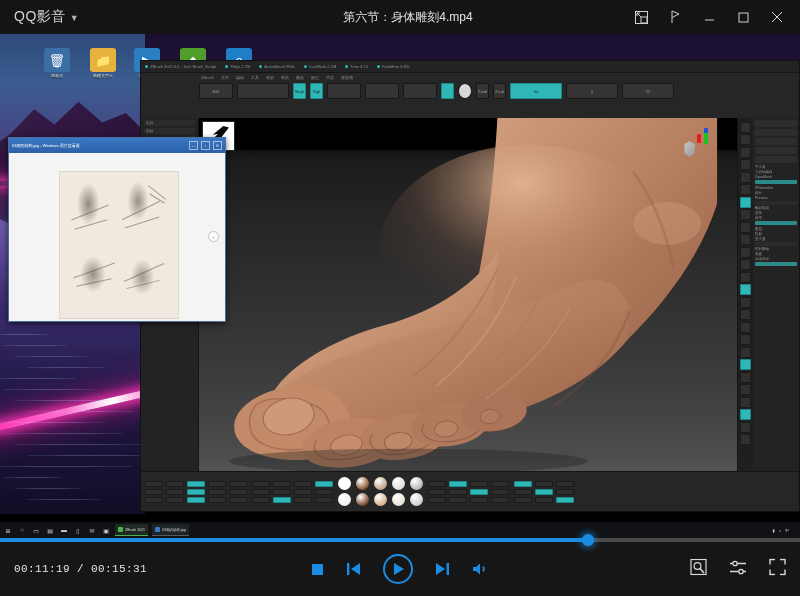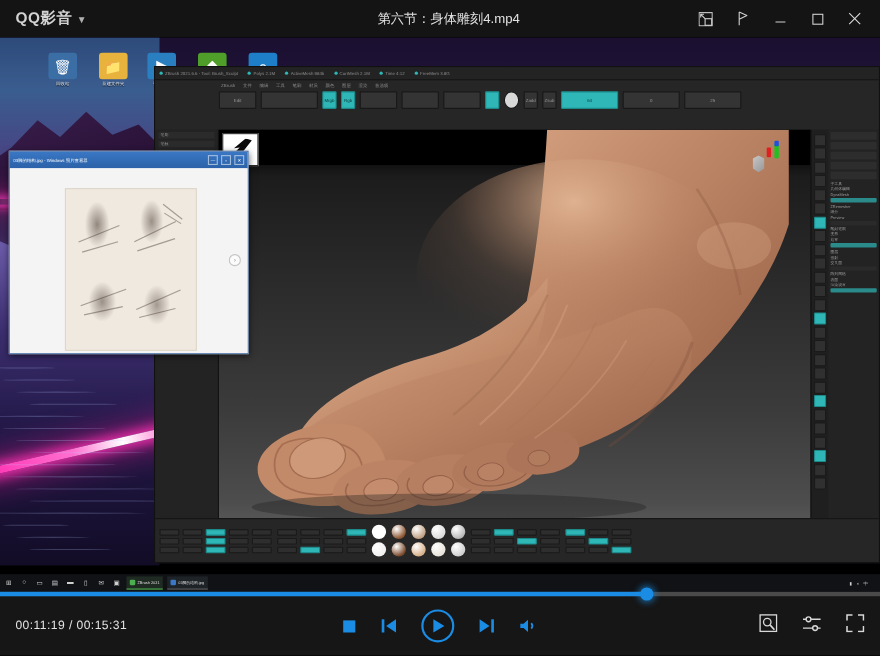--- a/index.html
+++ b/index.html
@@ -11,21 +11,21 @@
   }
   #app { position: relative; width: 800px; height: 596px; background: #0a0a0a; }
 
   
   .titlebar {
     position: absolute; left: 0; top: 0; width: 800px; height: 34px;
     background: #141414; display: flex; align-items: center;
   }
   .brand {
     display: flex; align-items: center; gap: 4px;
-    margin-left: 14px; color: #d2d2d2; font-size: 14px; letter-spacing: .5px; font-weight: bold;
+    margin-left: 14px; color: #d2d2d2; font-size: 14px; letter-spacing: .5px;
   }
   .brand .chev { font-size: 9px; color: #b0b0b0; margin-top: 2px; }
   .win-title {
     position: absolute; left: 16px; right: 0; text-align: center;
     color: #e2e2e2; font-size: 12px; pointer-events: none;
   }
   .wctrls { position: absolute; right: 6px; top: 0; height: 34px; display: flex; align-items: center; }
   .wbtn {
     width: 34px; height: 34px; display: flex; align-items: center; justify-content: center;
     color: #cfcfcf;
@@ -247,21 +247,21 @@
   }
   .track .fill { position: absolute; left: 0; top: 0; height: 4px; background: #1b8ce3; }
   .track .knob {
     position: absolute; top: -4px; width: 12px; height: 12px; border-radius: 50%;
     background: #1b8ce3; box-shadow: 0 0 6px 2px rgba(27,140,227,.6);
     margin-left: -6px;
   }
   .ctrlrow { position: absolute; left: 0; top: 4px; width: 800px; height: 54px; }
   .time {
     position: absolute; left: 14px; top: 50%; transform: translateY(-50%);
-    color: #e4e4e4; font-size: 11px; font-family: Liberation Sans, sans-serif;
+    color: #e4e4e4; font-size: 11px; font-family: Liberation Mono, monospace;
     letter-spacing: .4px;
   }
   .transport {
     position: absolute; left: 50%; top: 50%; transform: translate(-50%,-50%);
     display: flex; align-items: center; gap: 22px;
   }
   .tbtn { color: #1b8ce3; display: flex; align-items: center; justify-content: center; }
   .playbtn {
     width: 30px; height: 30px; border: 2px solid #1b8ce3; border-radius: 50%;
     display: flex; align-items: center; justify-content: center;

